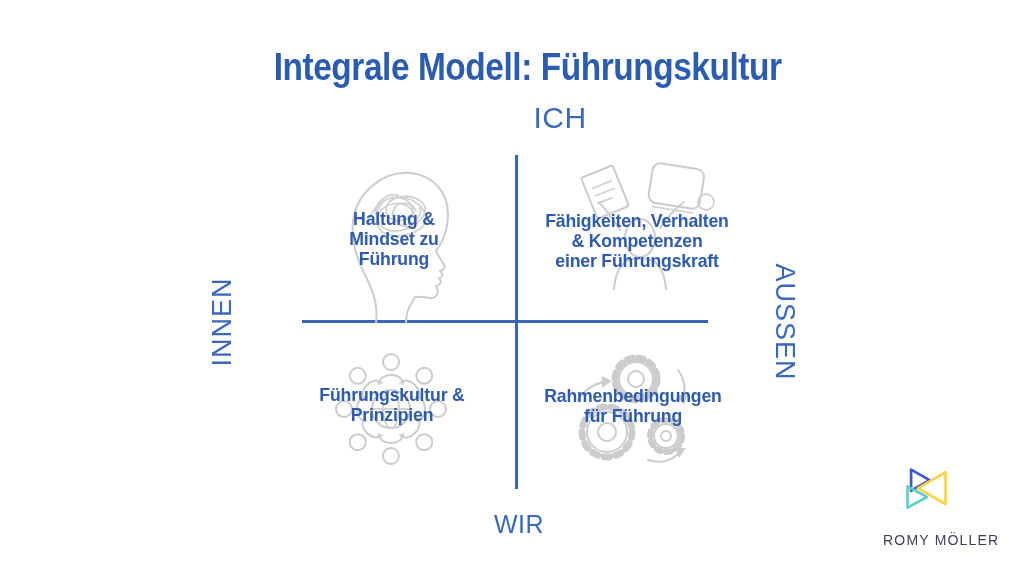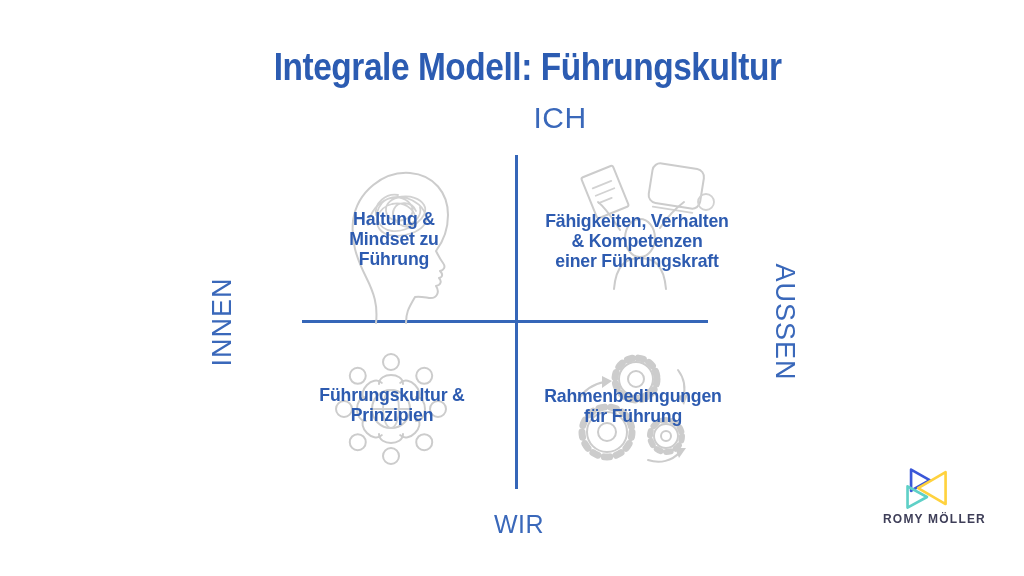--- a/index.html
+++ b/index.html
@@ -42,21 +42,21 @@
   .icon{z-index:1;}
   .icon svg{display:block;}
   .ic-stroke{fill:none;stroke:#cccccc;stroke-width:2;stroke-linecap:round;stroke-linejoin:round;}
   .ic-thin{fill:none;stroke:#d2d2d2;stroke-width:1.8;stroke-linecap:round;stroke-linejoin:round;}
   .ic-fill{fill:#cccccc;stroke:none;}
 
   
   .logo{left:896px;top:466px;width:62px;text-align:center;}
   .logo svg{display:block;margin:0 auto;}
   .logo-name{
-    margin-top:0;font-size:12px;font-weight:700;letter-spacing:1.2px;
+    margin-top:20px;font-size:14px;font-weight:400;letter-spacing:1.2px;
     color:#3e3e58;white-space:nowrap;transform:translateX(-13px);width:90px;text-align:center;
   }
 </style>
 </head>
 <body>
 
 <div class="abs title">
   <span>Integrale Modell: Führungskultur</span>
 </div>
 

